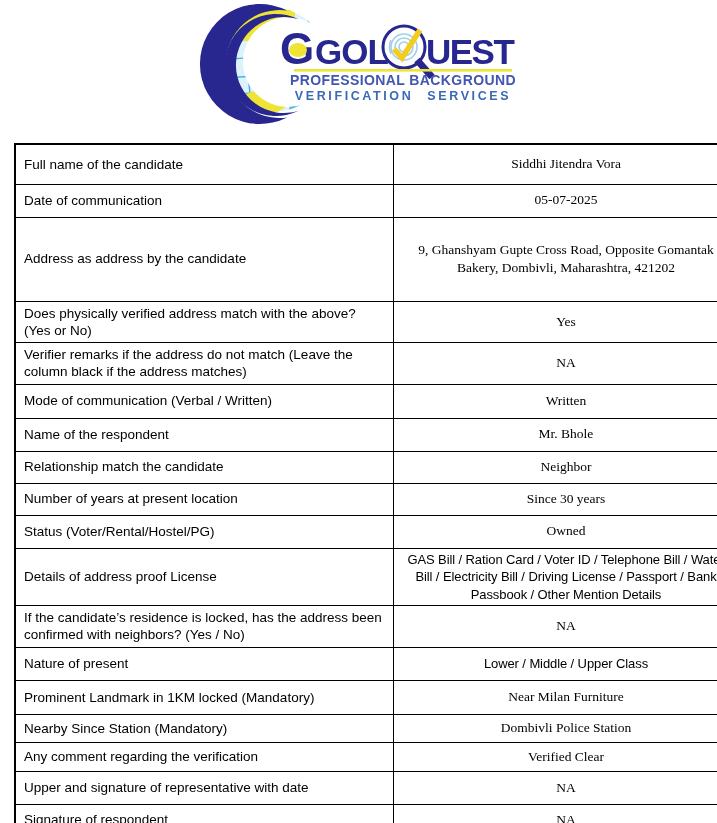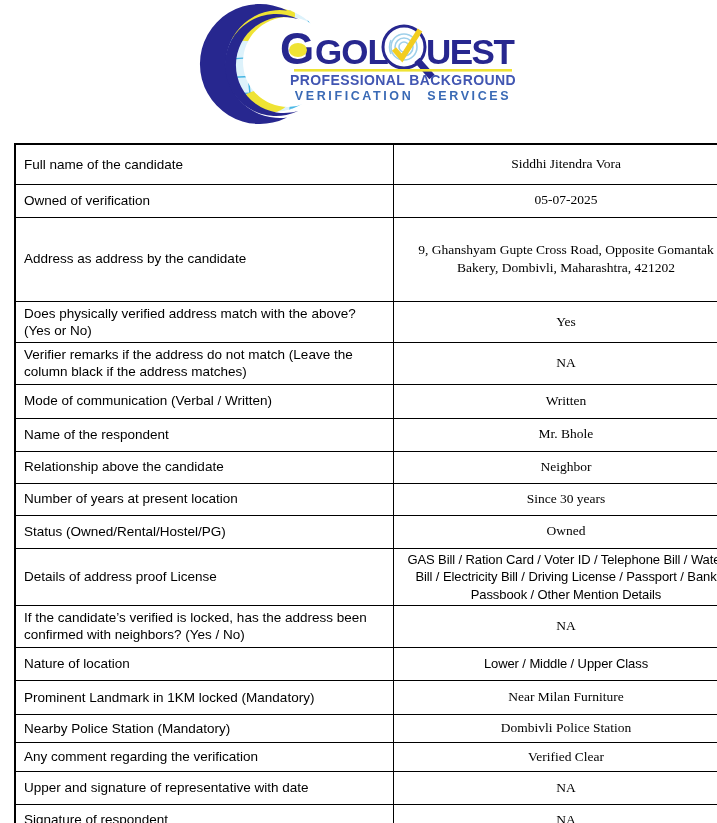--- a/index.html
+++ b/index.html
@@ -106,21 +106,21 @@
   </svg>
 </div>
 
 <table class="form">
   <tbody>
       <tr style="height: 40px;">
         <td class="cell-label">Full name of the candidate</td>
         <td class="cell-value val-serif">Siddhi Jitendra Vora</td>
       </tr>
       <tr style="height: 33px;">
-        <td class="cell-label">Owned of verification</td>
+        <td class="cell-label">Date of communication</td>
         <td class="cell-value val-serif">05-07-2025</td>
       </tr>
       <tr style="height: 84px;">
         <td class="cell-label">Address as address by the candidate</td>
         <td class="cell-value val-serif">9, Ghanshyam Gupte Cross Road, Opposite Gomantak Bakery, Dombivli, Maharashtra, 421202</td>
       </tr>
       <tr style="height: 35px;">
         <td class="cell-label">Does physically verified address match with the above? (Yes or No)</td>
         <td class="cell-value val-serif">Yes</td>
       </tr>
@@ -130,49 +130,49 @@
       </tr>
       <tr style="height: 34px;">
         <td class="cell-label">Mode of communication (Verbal / Written)</td>
         <td class="cell-value val-serif">Written</td>
       </tr>
       <tr style="height: 33px;">
         <td class="cell-label">Name of the respondent</td>
         <td class="cell-value val-serif">Mr. Bhole</td>
       </tr>
       <tr style="height: 32px;">
-        <td class="cell-label">Relationship above the candidate</td>
+        <td class="cell-label">Relationship match the candidate</td>
         <td class="cell-value val-serif">Neighbor</td>
       </tr>
       <tr style="height: 32px;">
         <td class="cell-label">Number of years at present location</td>
         <td class="cell-value val-serif">Since 30 years</td>
       </tr>
       <tr style="height: 33px;">
-        <td class="cell-label">Status (Owned/Rental/Hostel/PG)</td>
+        <td class="cell-label">Status (Voter/Rental/Hostel/PG)</td>
         <td class="cell-value val-serif">Owned</td>
       </tr>
       <tr style="height: 51px;">
         <td class="cell-label">Details of address proof License</td>
         <td class="cell-value val-sans">GAS Bill / Ration Card / Voter ID / Telephone Bill / Water Bill / Electricity Bill / Driving License / Passport / Bank Passbook / Other Mention Details</td>
       </tr>
       <tr style="height: 35px;">
-        <td class="cell-label">If the candidate’s verified is locked, has the address been confirmed with neighbors? (Yes / No)</td>
+        <td class="cell-label">If the candidate’s residence is locked, has the address been confirmed with neighbors? (Yes / No)</td>
         <td class="cell-value val-serif">NA</td>
       </tr>
       <tr style="height: 33px;">
-        <td class="cell-label">Nature of location</td>
+        <td class="cell-label">Nature of present</td>
         <td class="cell-value val-sans">Lower / Middle / Upper Class</td>
       </tr>
       <tr style="height: 34px;">
         <td class="cell-label">Prominent Landmark in 1KM locked (Mandatory)</td>
         <td class="cell-value val-serif">Near Milan Furniture</td>
       </tr>
       <tr style="height: 28px;">
-        <td class="cell-label">Nearby Police Station (Mandatory)</td>
+        <td class="cell-label">Nearby Since Station (Mandatory)</td>
         <td class="cell-value val-serif">Dombivli Police Station</td>
       </tr>
       <tr style="height: 29px;">
         <td class="cell-label">Any comment regarding the verification</td>
         <td class="cell-value val-serif">Verified Clear</td>
       </tr>
       <tr style="height: 33px;">
         <td class="cell-label">Upper and signature of representative with date</td>
         <td class="cell-value val-serif">NA</td>
       </tr>

